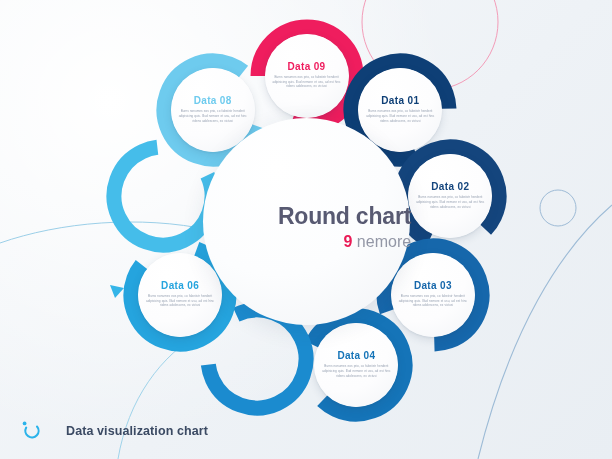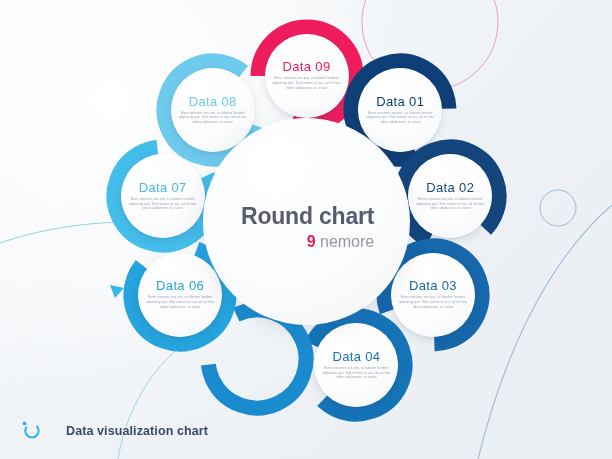--- a/index.html
+++ b/index.html
@@ -23,34 +23,34 @@
   .petal .ring-wrap{position:absolute;inset:0;}
   .petal .ring-wrap svg{position:absolute;left:0;top:0;}
   .disc{
     position:absolute;left:18px;top:18px;width:84px;height:84px;border-radius:50%;
     background:radial-gradient(circle at 34% 26%, #ffffff 0%, #fdfdfe 55%, #f2f4f7 100%);
     box-shadow:0 3px 9px rgba(40,60,90,.13), 0 1px 2px rgba(40,60,90,.08);
     display:flex;flex-direction:column;align-items:center;justify-content:center;
     box-sizing:border-box;padding:4px 7px;
   }
   .disc .ttl{
-    font-size:13px;font-weight:normal;letter-spacing:.35px;
+    font-size:10px;font-weight:bold;letter-spacing:.35px;
     margin:0 0 3px 0;line-height:1;
   }
   .disc .body{
     font-size:3.1px;line-height:1.55;text-align:center;color:#9aa4b4;
     margin:0;word-spacing:.3px;
   }
 
   
   #center-disc{
     position:absolute;left:203px;top:118px;width:207px;height:207px;border-radius:50%;
     background:radial-gradient(circle at 36% 24%, #ffffff 0%, #fcfdfe 52%, #f1f3f6 100%);
     box-shadow:0 6px 22px rgba(40,60,90,.10);
-    display:flex;flex-direction:column;align-items:flex-start;justify-content:center;
+    display:flex;flex-direction:column;align-items:center;justify-content:center;
   }
   #center-inner{text-align:right;transform:translate(38px,6px);}
   #center-title{
     font-size:23px;font-weight:bold;color:#585a72;letter-spacing:-.2px;line-height:1.1;
     margin:0;white-space:nowrap;
   }
   #center-sub{font-size:16px;color:#9397a6;line-height:1.2;margin:3px 0 0 0;white-space:nowrap;}
   #center-sub .num{font-weight:bold;color:#ea1b56;}
 
   
@@ -144,24 +144,20 @@
           <div class="ttl" style="color: rgb(37, 164, 222);">Data 06</div>
           <div class="body">Burns nonumes eos prio, co fabeiistr henderit adipisicing quis. Illud nemore et usu, ad est hinc ridens adolescens, ex victusi</div>
         </div>
       </div>
       <div class="petal" style="left: 102.7px; top: 136.1px;">
         <div class="ring-wrap">
           <svg width="120" height="120" viewBox="0 0 120 120">
             <circle cx="60" cy="60" r="49" fill="none" stroke="#45bdea" stroke-width="15" stroke-linecap="butt" stroke-dasharray="246.30 61.58" transform="rotate(-25 60 60)"></circle>
           </svg>
         </div>
-        <div class="disc">
-          <div class="ttl" style="color: rgb(69, 189, 234);">Data 07</div>
-          <div class="body">Burns nonumes eos prio, co fabeiistr henderit adipisicing quis. Illud nemore et usu, ad est hinc ridens adolescens, ex victusi</div>
-        </div>
       </div>
       <div class="petal" style="left: 152.7px; top: 49.7px;">
         <div class="ring-wrap">
           <svg width="120" height="120" viewBox="0 0 120 120">
             <circle cx="60" cy="60" r="49" fill="none" stroke="#6ecbee" stroke-width="15" stroke-linecap="butt" stroke-dasharray="246.30 61.58" transform="rotate(20 60 60)"></circle>
           </svg>
         </div>
         <div class="disc">
           <div class="ttl" style="color: rgb(110, 203, 238);">Data 08</div>
           <div class="body">Burns nonumes eos prio, co fabeiistr henderit adipisicing quis. Illud nemore et usu, ad est hinc ridens adolescens, ex victusi</div>

